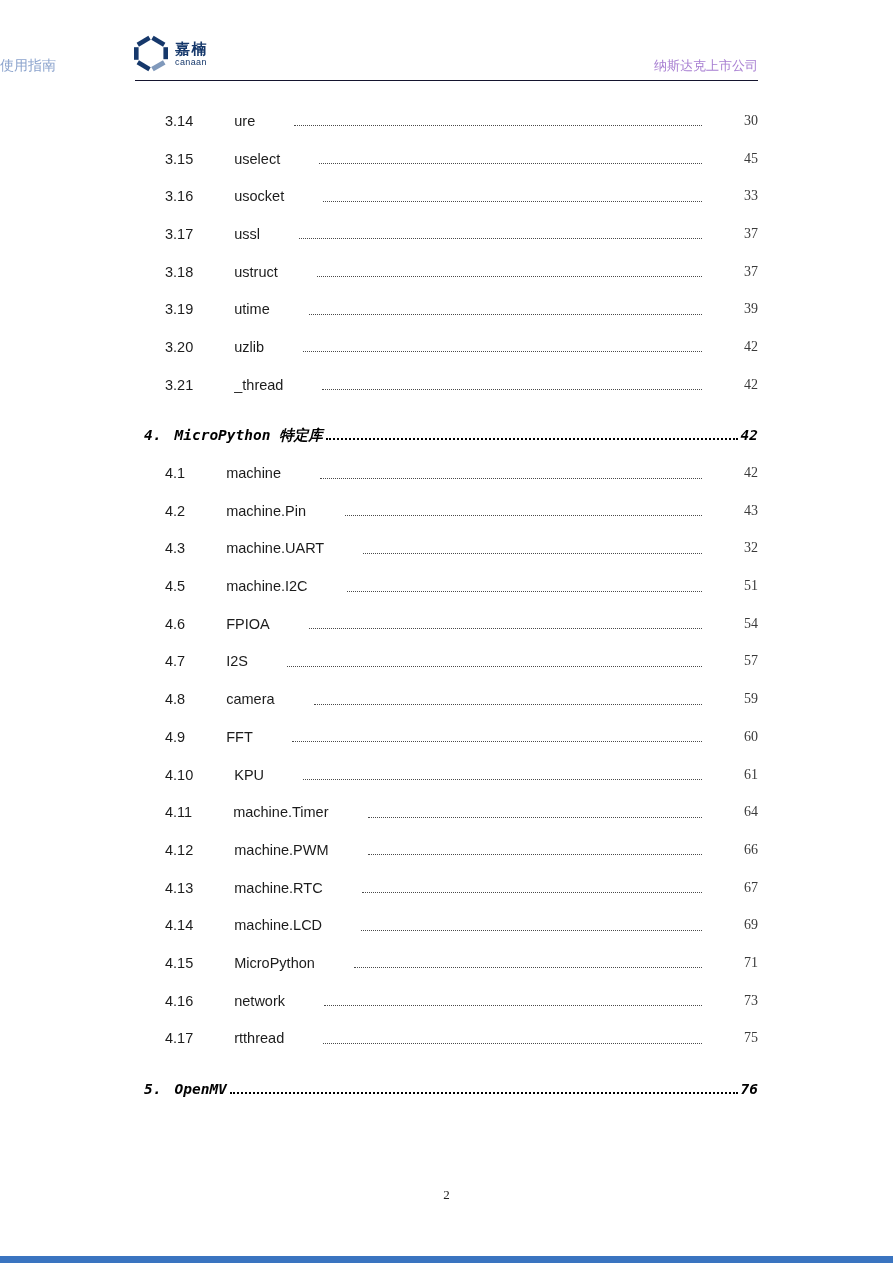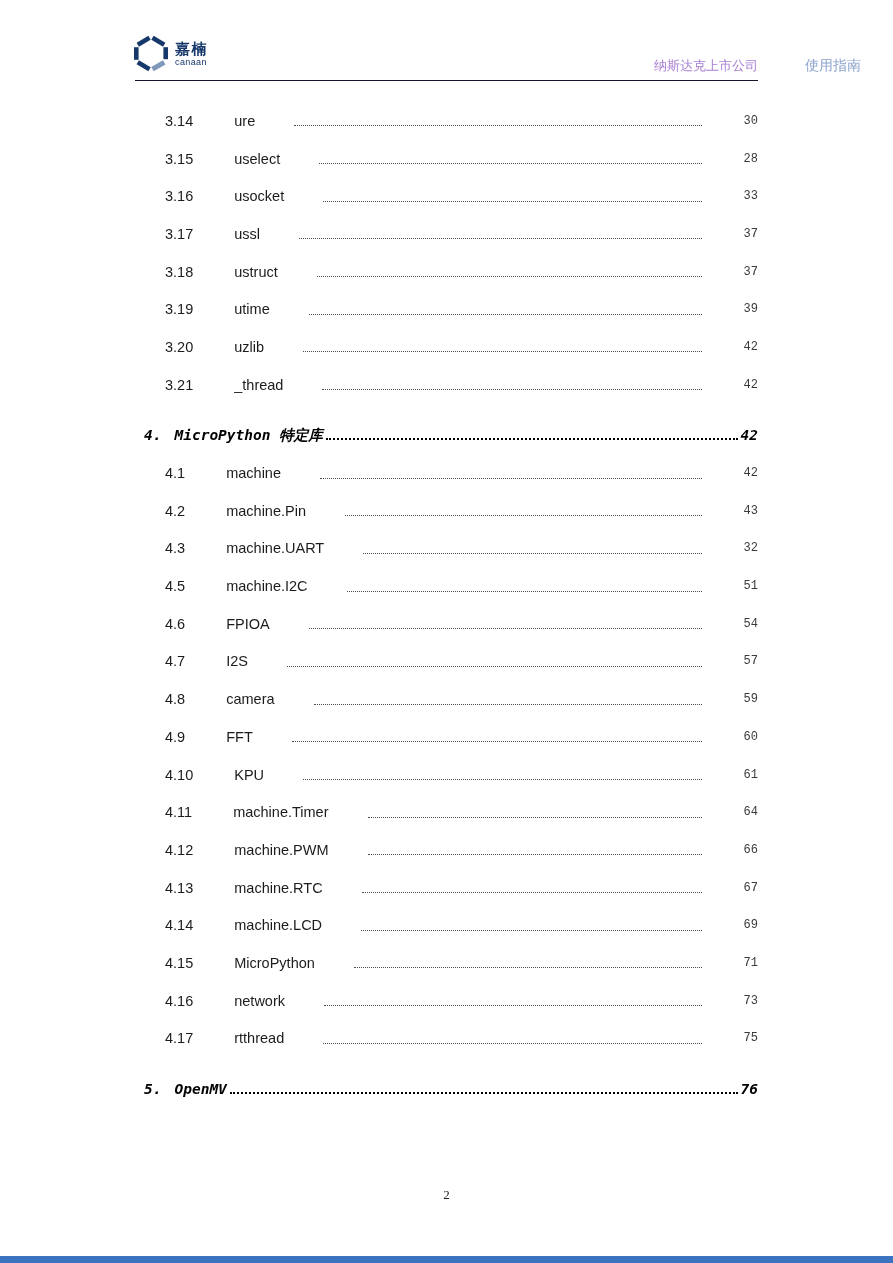--- a/index.html
+++ b/index.html
@@ -9,37 +9,37 @@
   }
   .page { position:absolute; inset:0; background:#fff;padding-left:36px; }
 
   
   header { position:absolute; top:0; left:0; right:0; height:81px; }
   .header-rule { position:absolute; left:135px; right:135px; bottom:0; border-bottom:1.6px solid #14142e; }
   .logo { position:absolute; left:134px; top:34px; display:flex; align-items:center; gap:7px; }
   .logo svg { width:34px; height:40px; display:block; }
   .logo-cn { font-size:15px; font-weight:bold; color:#16386b; letter-spacing:1.5px; line-height:1; }
   .logo-en { font-size:9px; color:#16386b; line-height:1; margin-top:2px; letter-spacing:0.4px; }
-  .header-center { position:absolute; left:0; right:32px; bottom:6px; text-align:right; font-size:14px; color:#8ba3cd; }
+  .header-center { position:absolute; left:0; right:32px; bottom:6px; text-align:left; font-size:14px; color:#8ba3cd; }
   .header-right  { position:absolute; right:135px; bottom:6px; font-size:13px; color:#a87fd2; }
 
   
   .toc { position:absolute; top:81px; left:135px; right:135px; padding-top:21px; }
   .row { display:flex; align-items:center; height:37.7px; }
   .row.sub { padding-left:30px; font-size:14.5px; color:#1c1c1c;gap:36px; }
   .row.section {
     padding-left:9px; margin-top:13px;
     font-family:"DejaVu Sans Mono", monospace;
     font-style:italic; font-weight:bold; font-size:14.5px; color:#000;
   }
   .num { margin-right:5px; white-space:pre; }
   .row.section .num { margin-right:13px; }
   .leader { flex:1; height:0; border-bottom:1.8px dotted #4a4a4a; margin:0 3px; position:relative; top:5px; }
   .row.section .leader { border-bottom:2.5px dotted #000; top:4px; }
-  .page-num { font-family:Liberation Mono, monospace; font-size:12px; color:#3a3a3a; min-width:17px; text-align:right; }
+  .page-num { font-family:Liberation Serif, serif; font-size:14px; color:#3a3a3a; min-width:17px; text-align:right; }
   .row.section .page-num { font-family:"DejaVu Sans Mono", monospace; font-style:italic; font-weight:bold; font-size:14.5px; color:#000; }
 
   
   .page-number { position:absolute; bottom:60px; left:0; right:0; text-align:center;
     font-family:"Liberation Serif", serif; font-size:13px; color:#222; }
   .bottom-bar { position:absolute; left:0; right:0; bottom:0; height:7px; background:#3a74c0; }
 </style>
 </head>
 <body>
 
@@ -70,21 +70,21 @@
       <span class="num">3.14</span>
         <span class="label">ure</span>
       <span class="leader"></span>
       <span class="page-num">30</span>
     </div>
 
     <div class="row sub">
       <span class="num">3.15</span>
         <span class="label">uselect</span>
       <span class="leader"></span>
-      <span class="page-num">28</span>
+      <span class="page-num">45</span>
     </div>
 
     <div class="row sub">
       <span class="num">3.16</span>
         <span class="label">usocket</span>
       <span class="leader"></span>
       <span class="page-num">33</span>
     </div>
 
     <div class="row sub">

